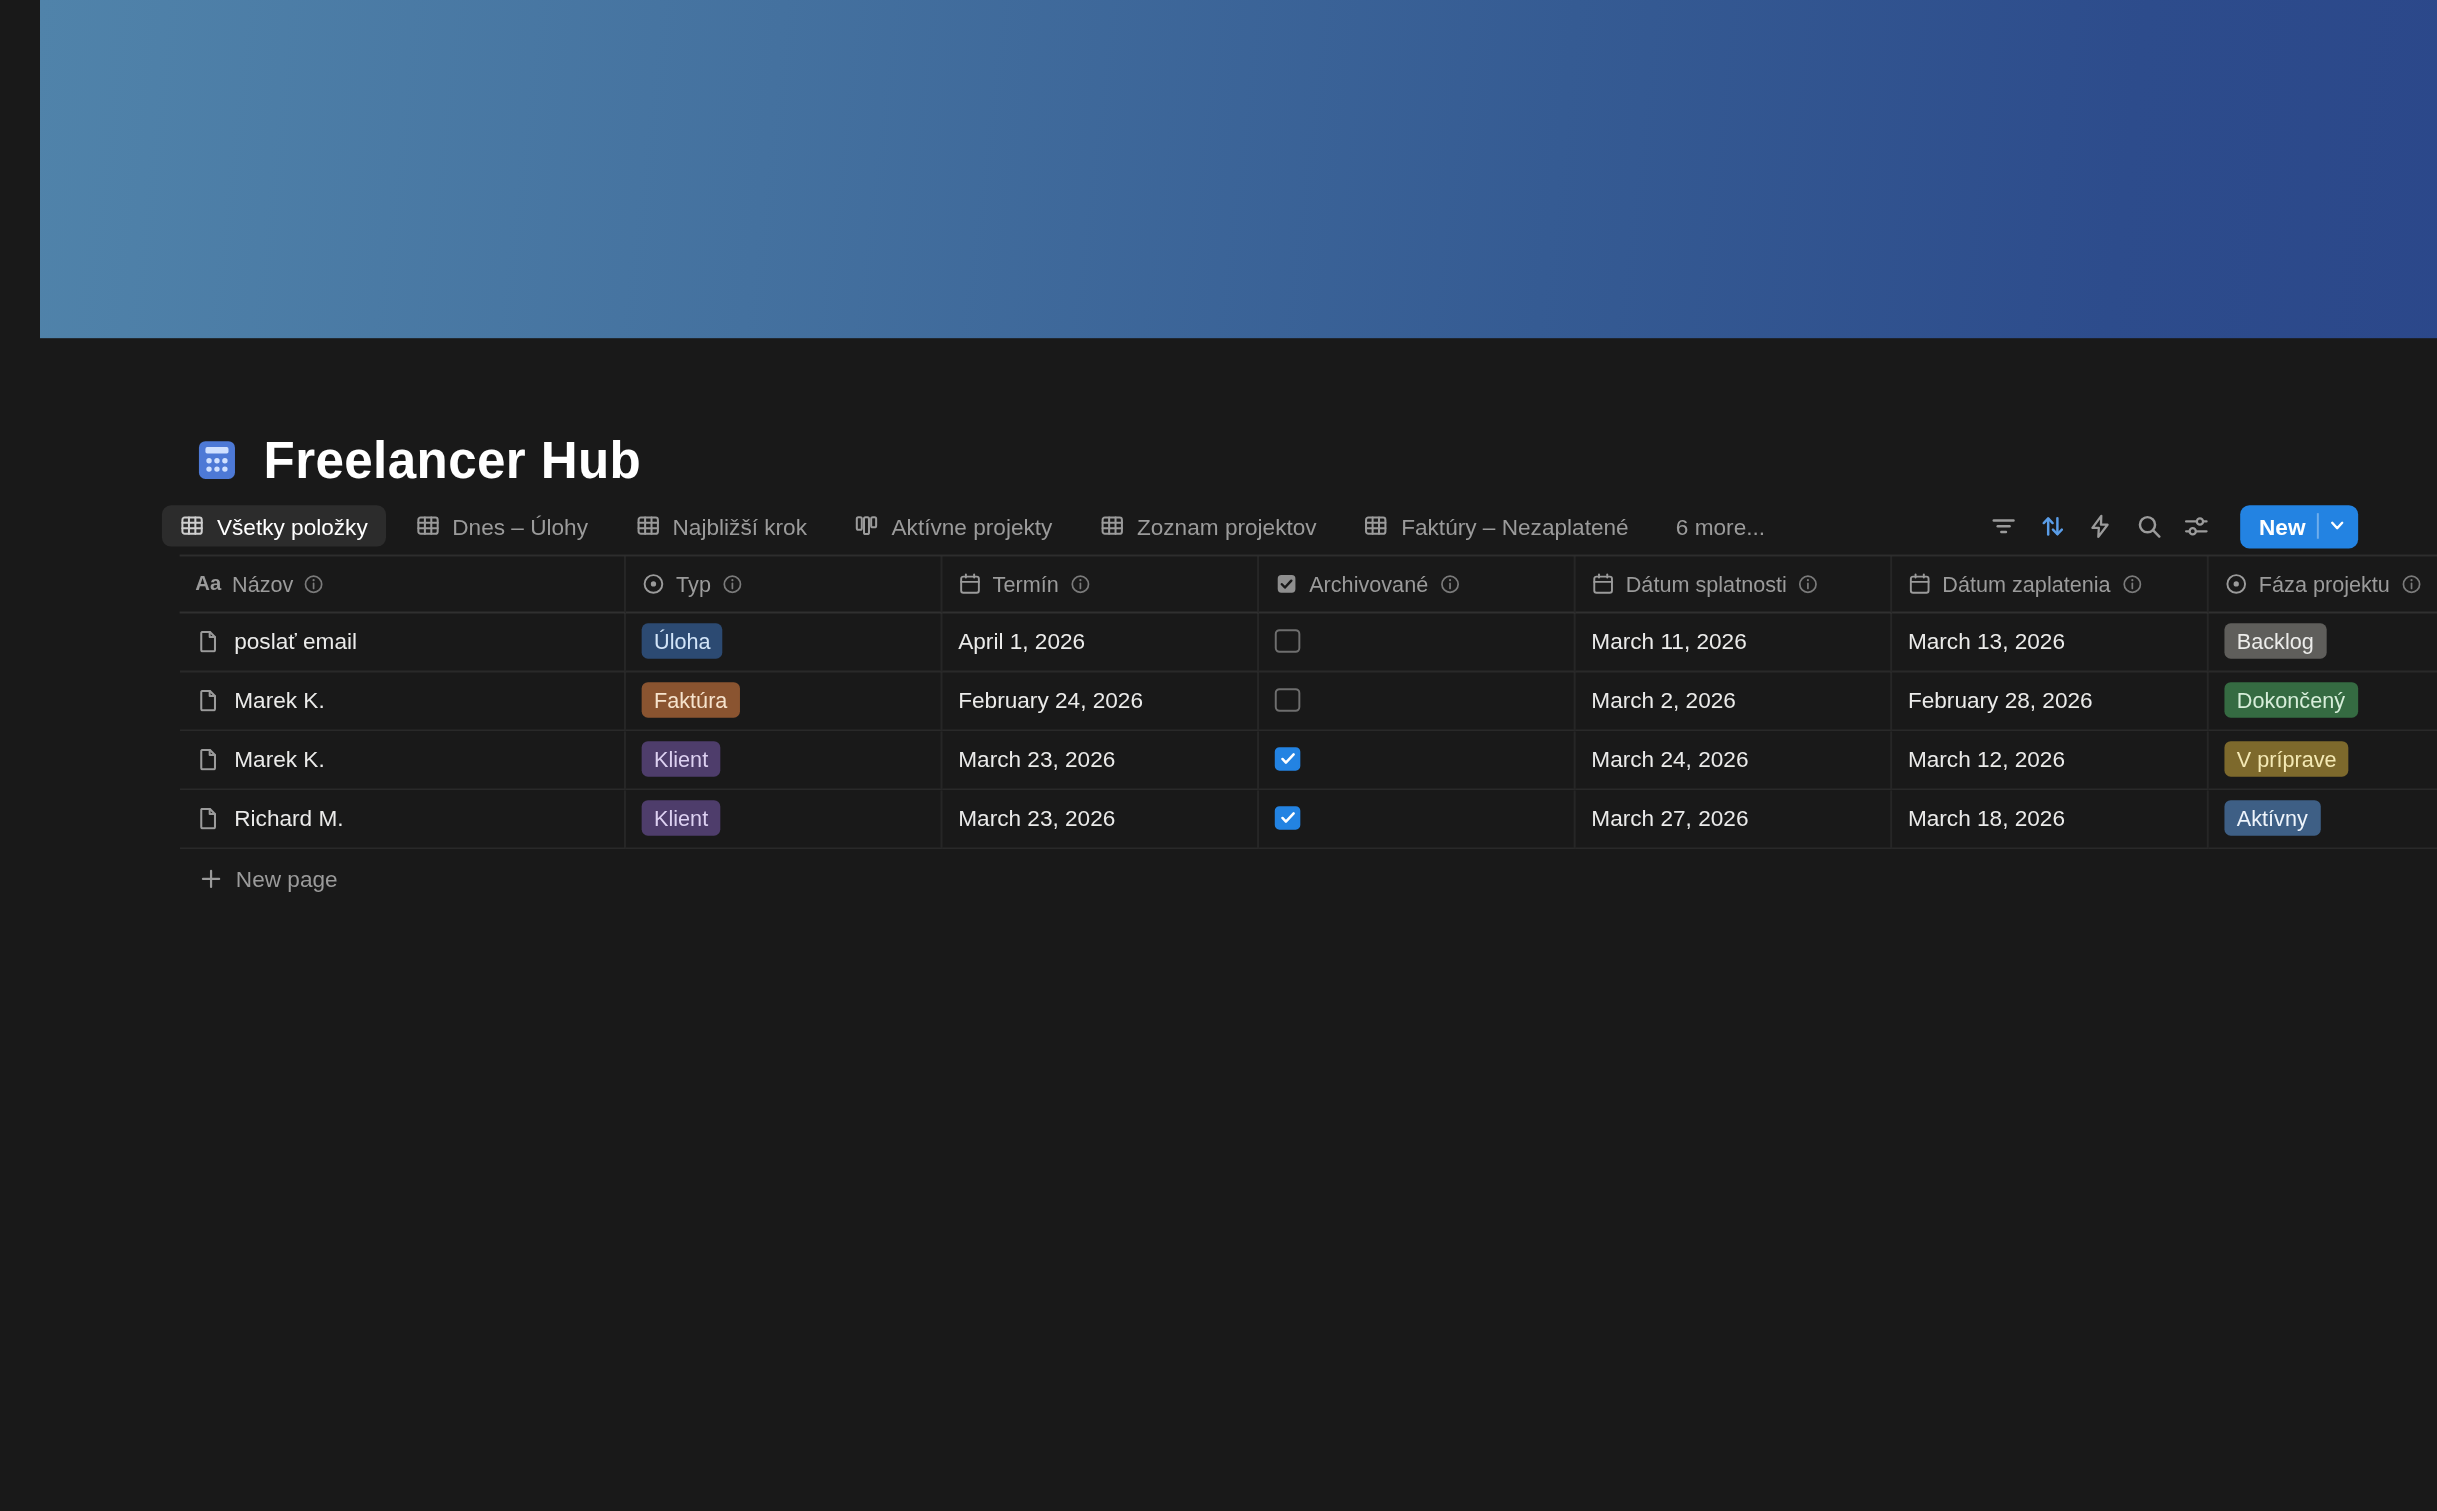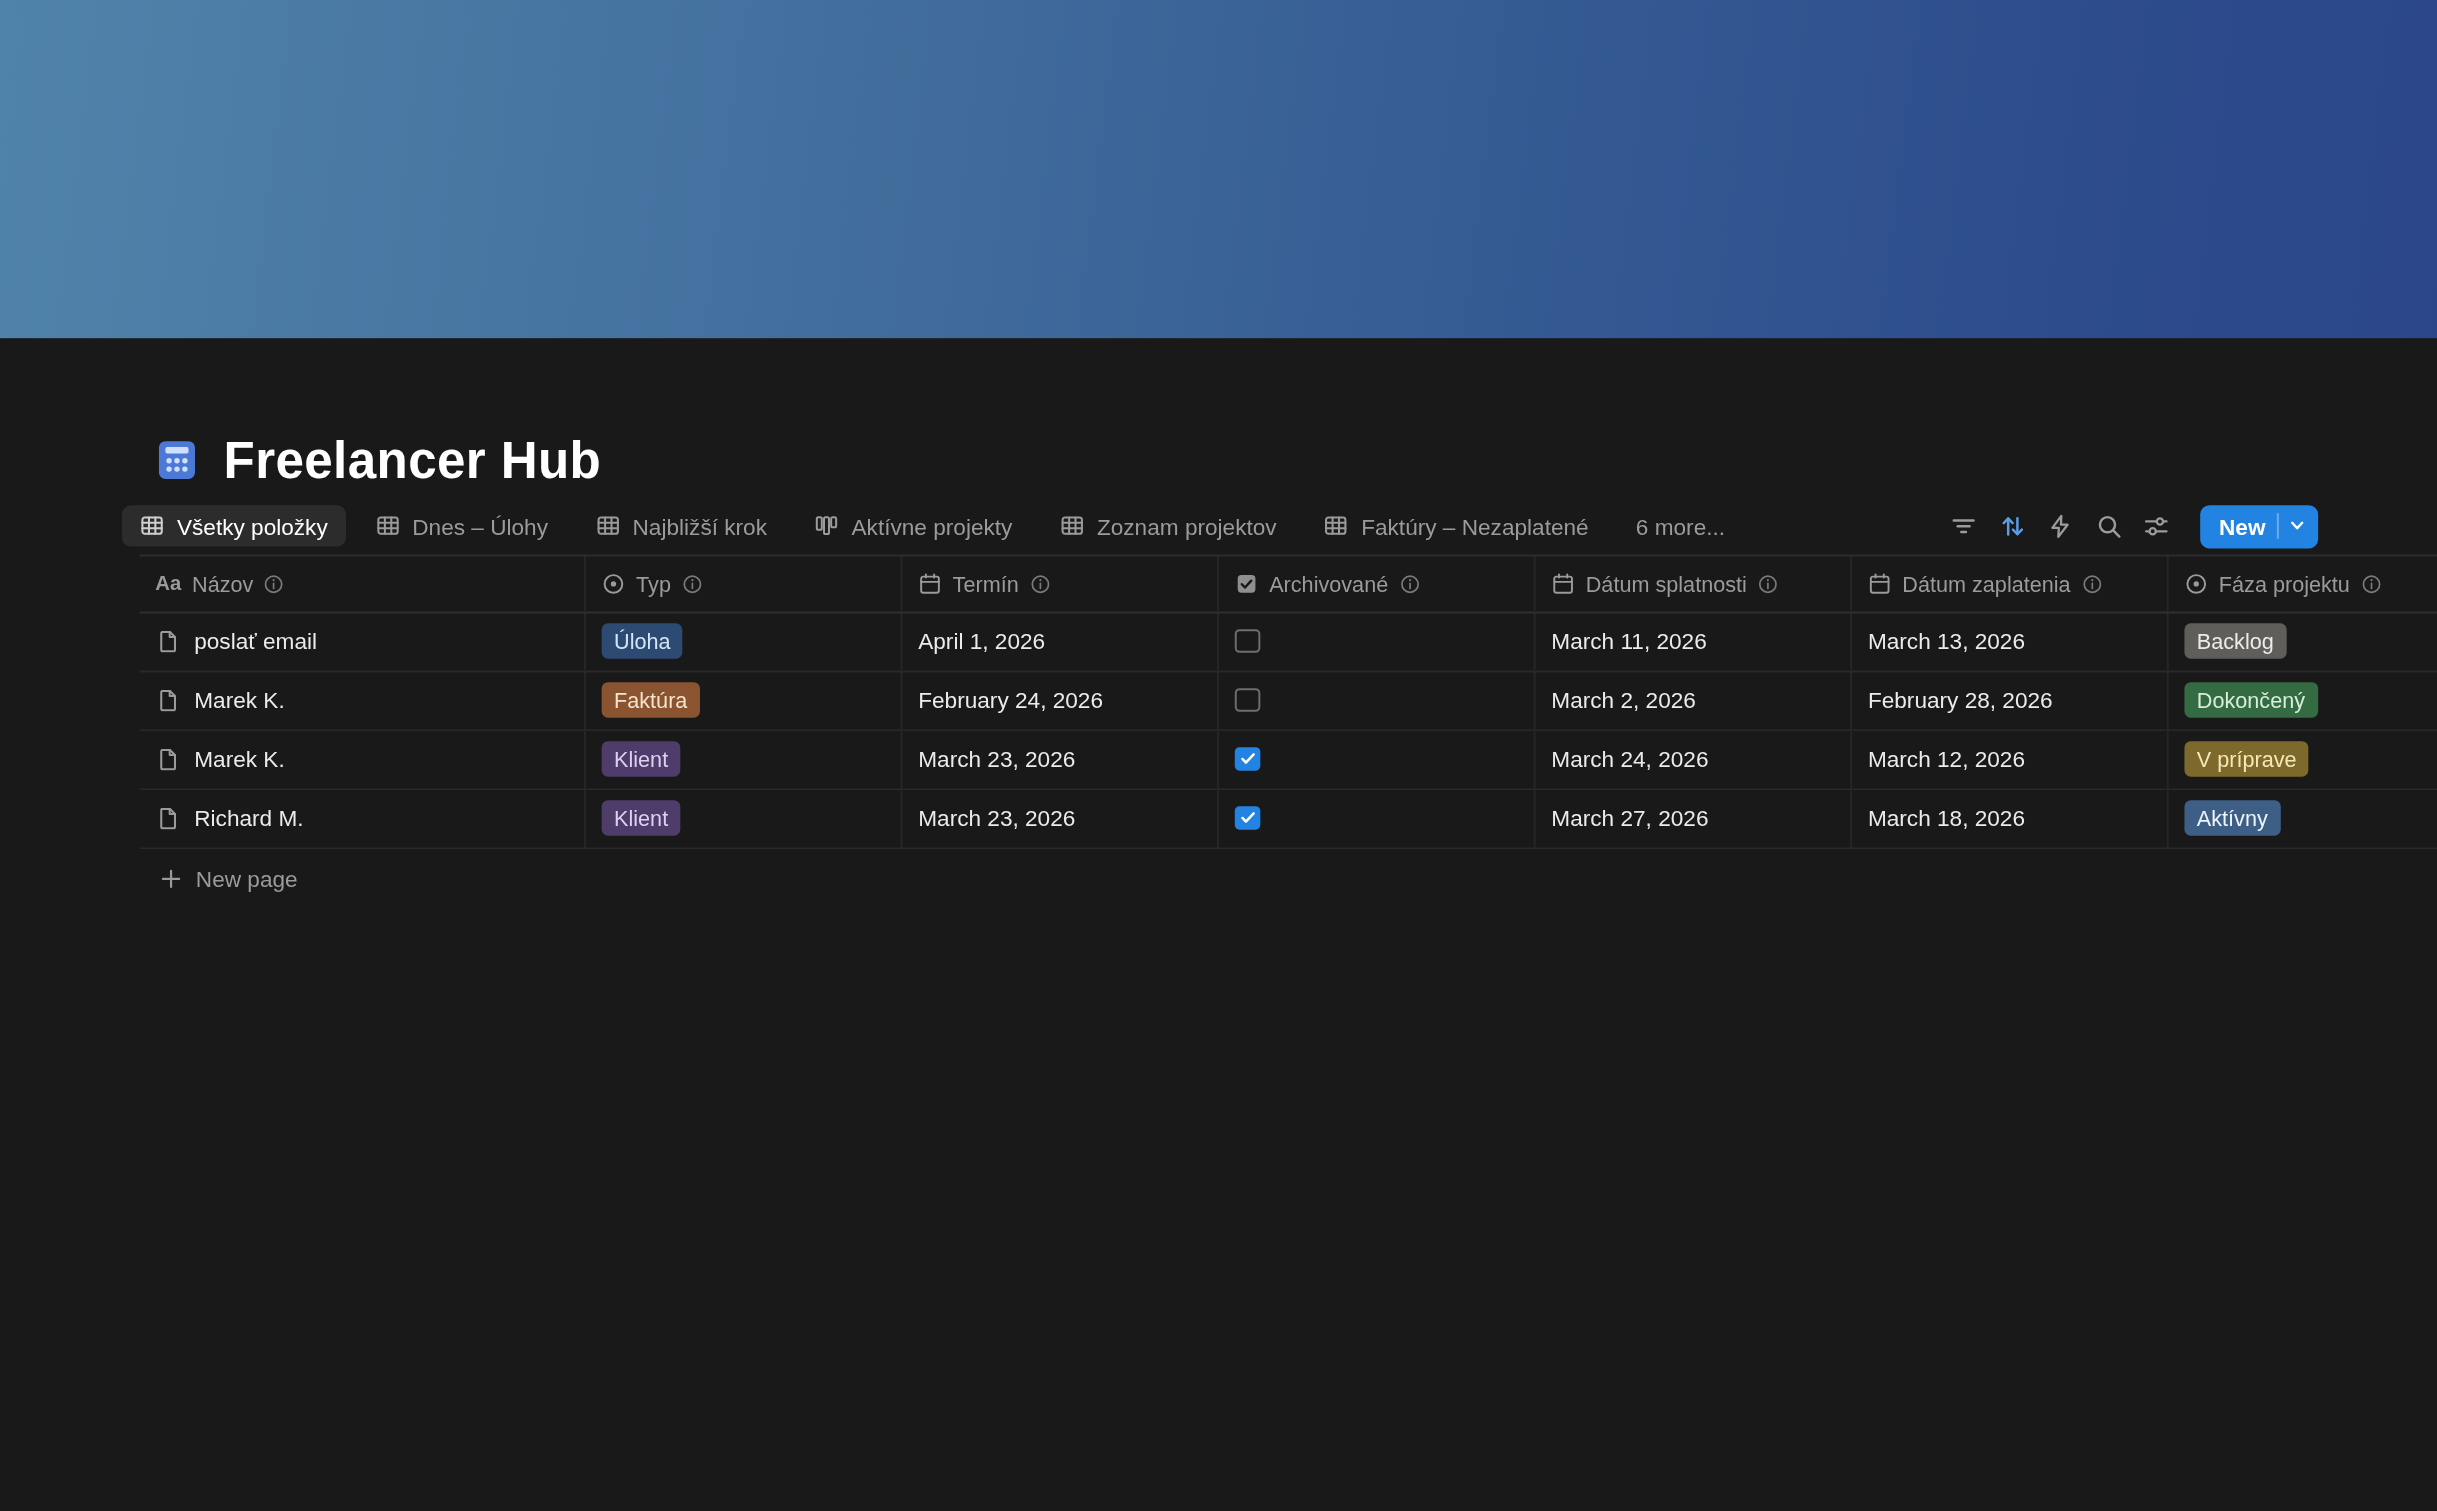--- a/index.html
+++ b/index.html
@@ -1,18 +1,18 @@
 <!DOCTYPE html>
 <html style="font-size:12.7px"><head>
 <meta charset="utf-8">
 <style>
   * { box-sizing: border-box; }
   html,body { margin:0; padding:0; background:#191919; }
   .viewport {
-    width:2438px; height:1512px; overflow:hidden; position:relative; background:#191919;
+    width:2438px; height:1512px; overflow:hidden; position:relative; background:#191919;padding-left:40px;
   }
   .design {
     width:1240px; height:769px; transform:scale(1.9662); transform-origin:0 0;
     font-family:"Liberation Sans", sans-serif; color:#e9e9e7;
     -webkit-font-smoothing:antialiased;
   }
   
   .cover {
     height:172px; width:100%;
     background:linear-gradient(97deg,#5083aa 0%,#44719f 30%,#355b93 62%,#2d4c8c 85%,#2b478a 100%);

